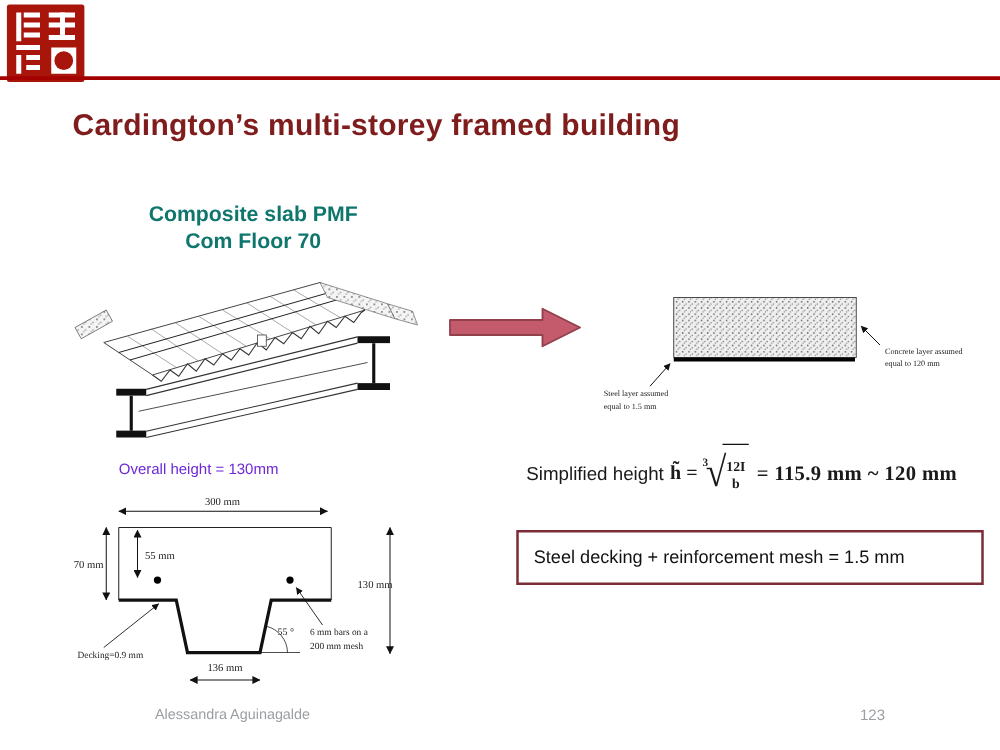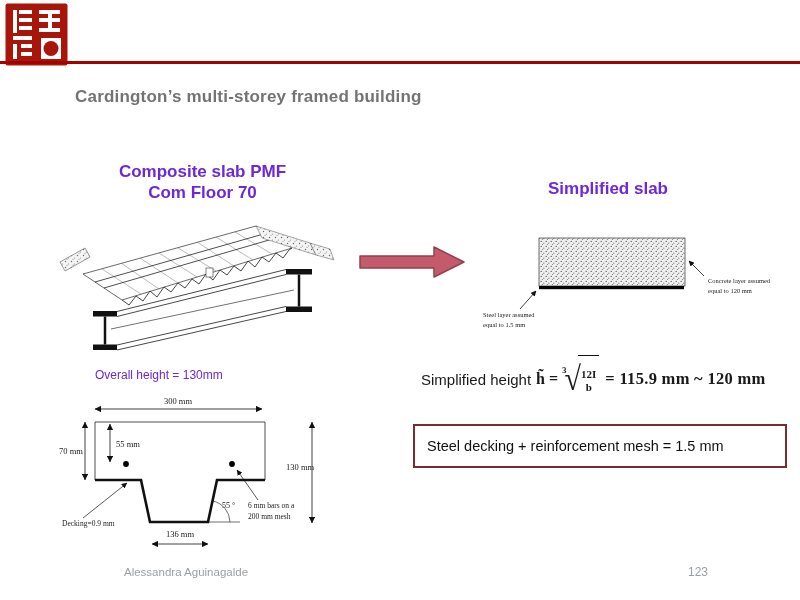--- a/index.html
+++ b/index.html
@@ -1,23 +1,23 @@
 <!DOCTYPE html>
 <html><head>
 <meta charset="utf-8">
 <style>
   html,body{margin:0;padding:0;background:#e8e8e8;}
   #slide{position:relative;width:800px;height:600px;background:#ffffff;overflow:hidden;
          font-family:"Liberation Sans",sans-serif;margin:0 auto;}
   .abs{position:absolute;}
   
   #rule{left:0;top:61px;width:800px;height:3px;background:#A40000;}
-  #title{left:75px;top:87px;font-size:17px;font-weight:bold;color:#737373;letter-spacing:0.2px;}
-  
-  .h-block{font-weight:bold;color:#6d28d9;font-size:17px;line-height:21px;text-align:center;}
+  #title{left:58px;top:87px;font-size:24px;font-weight:bold;color:#7f1d1d;letter-spacing:0.2px;}
+  
+  .h-block{font-weight:bold;color:#0f766e;font-size:17px;line-height:21px;text-align:center;}
   #left-heading{left:60px;top:161px;width:285px;}
   #right-heading{left:518px;top:178px;width:180px;}
   #overall-height{left:95px;top:368px;font-size:12px;color:#6d28d9;}
   
   #equation{left:421px;top:361px;display:flex;align-items:center;font-size:15px;color:#1a1a1a;height:36px;}
   .serif{font-family:"Liberation Serif",serif;font-weight:bold;}
   .eq-sym{margin-left:5px;font-size:16px;}
   .eq-eq{margin:0 4px;font-size:16px;}
   .rootidx{font-size:9px;position:relative;top:-9px;margin-right:-2px;}
   .radical{font-size:30px;line-height:1;margin-right:-3px;transform:scaleY(1.12);}
@@ -123,21 +123,20 @@
       <rect x="228" y="57" width="26" height="5.5" fill="#111"></rect>
       <rect x="228" y="94.5" width="26" height="5.5" fill="#111"></rect>
       <line x1="241" y1="62.5" x2="241" y2="94.5" stroke="#111" stroke-width="2.5"></line>
     </g>
   </svg>
 
   <svg class="abs" style="left:356px;top:243px" width="112" height="38" viewBox="0 0 112 38">
     <polygon points="4,13 78,13 78,4 108,19 78,34 78,25 4,25" fill="#C45B6C" stroke="#93404D" stroke-width="1.5" stroke-linejoin="round"></polygon>
   </svg>
 
-  <div class="abs h-block" id="right-heading">Simplified slab</div>
 
   <svg class="abs" style="left:480px;top:225px" width="320" height="110" viewBox="0 0 320 110">
     <defs>
       <pattern id="stipSlab" width="5" height="5" patternUnits="userSpaceOnUse">
         <rect width="5" height="5" fill="#efefef"></rect>
         <circle cx="1.2" cy="1.4" r="0.65" fill="#555"></circle>
         <circle cx="3.8" cy="3.2" r="0.6" fill="#777"></circle>
         <circle cx="2.4" cy="4.4" r="0.5" fill="#666"></circle>
       </pattern>
       <marker id="ah1" viewBox="0 0 10 10" refX="9" refY="5" markerWidth="7" markerHeight="7" orient="auto-start-reverse">

